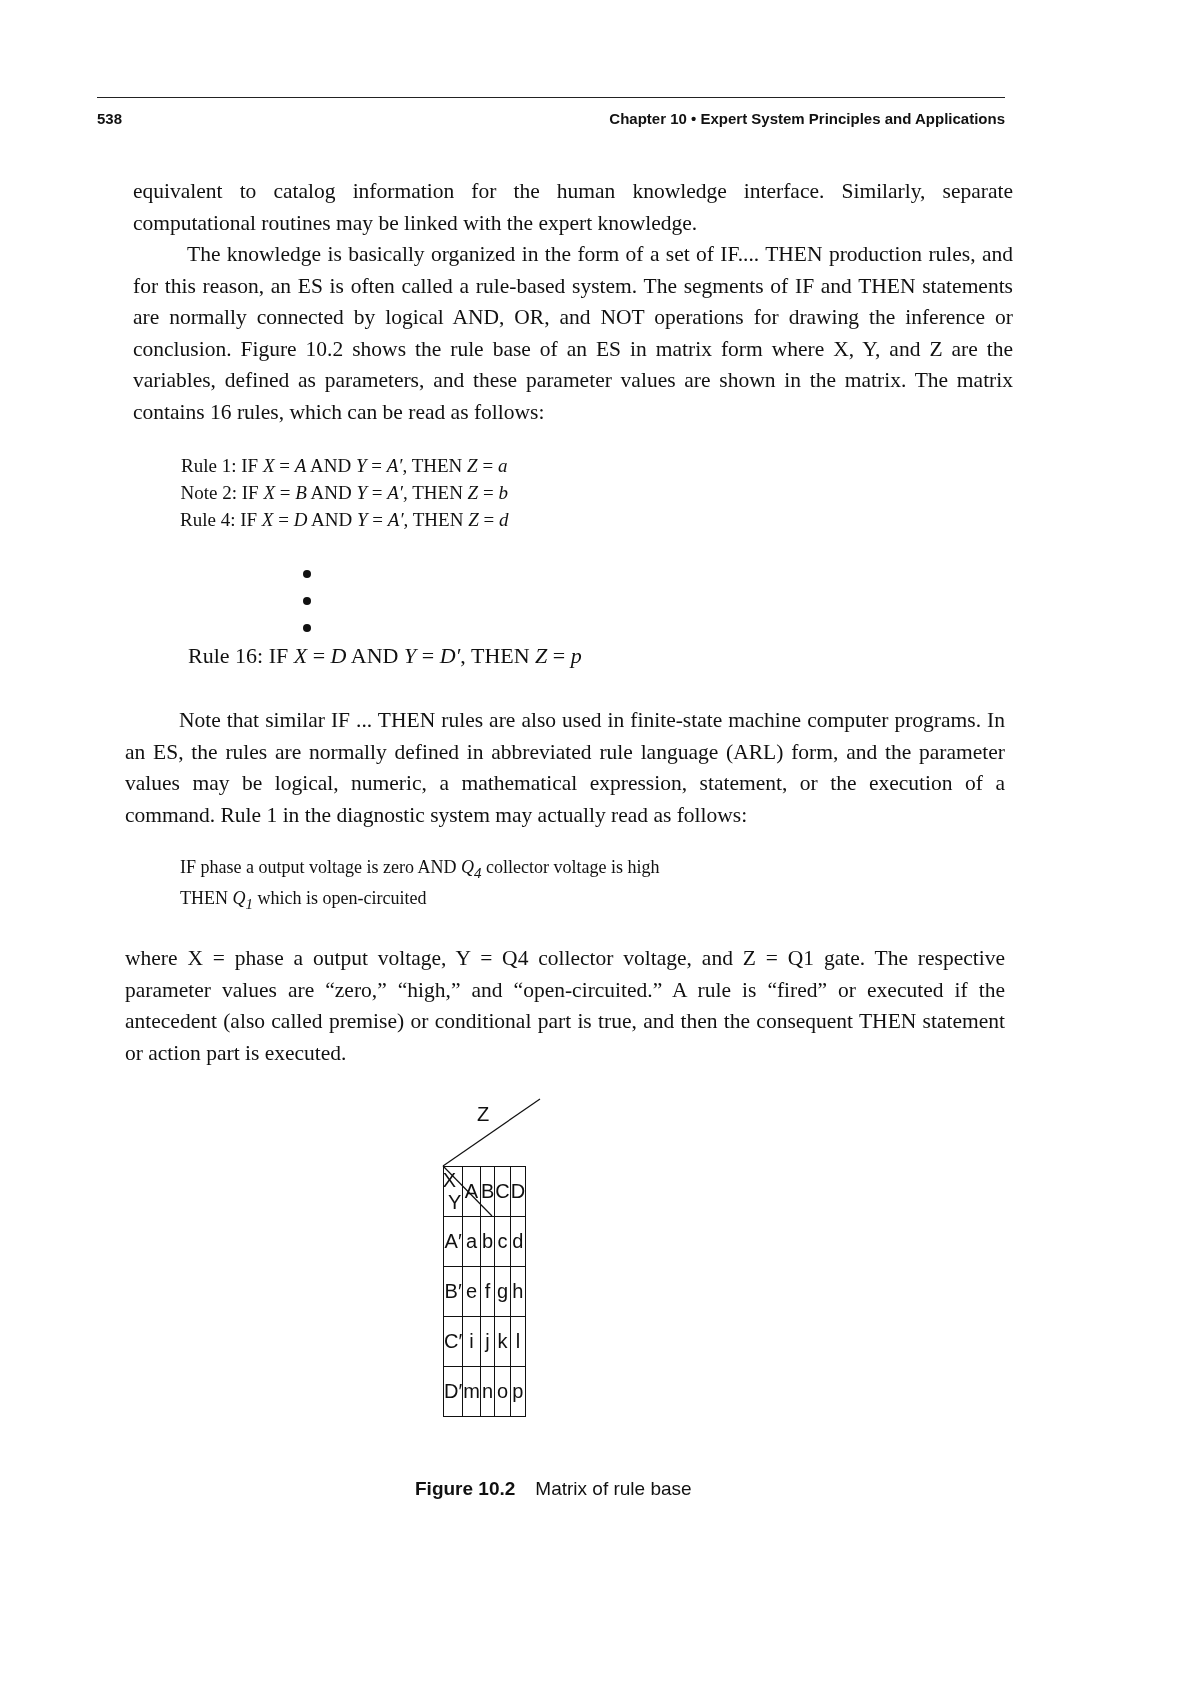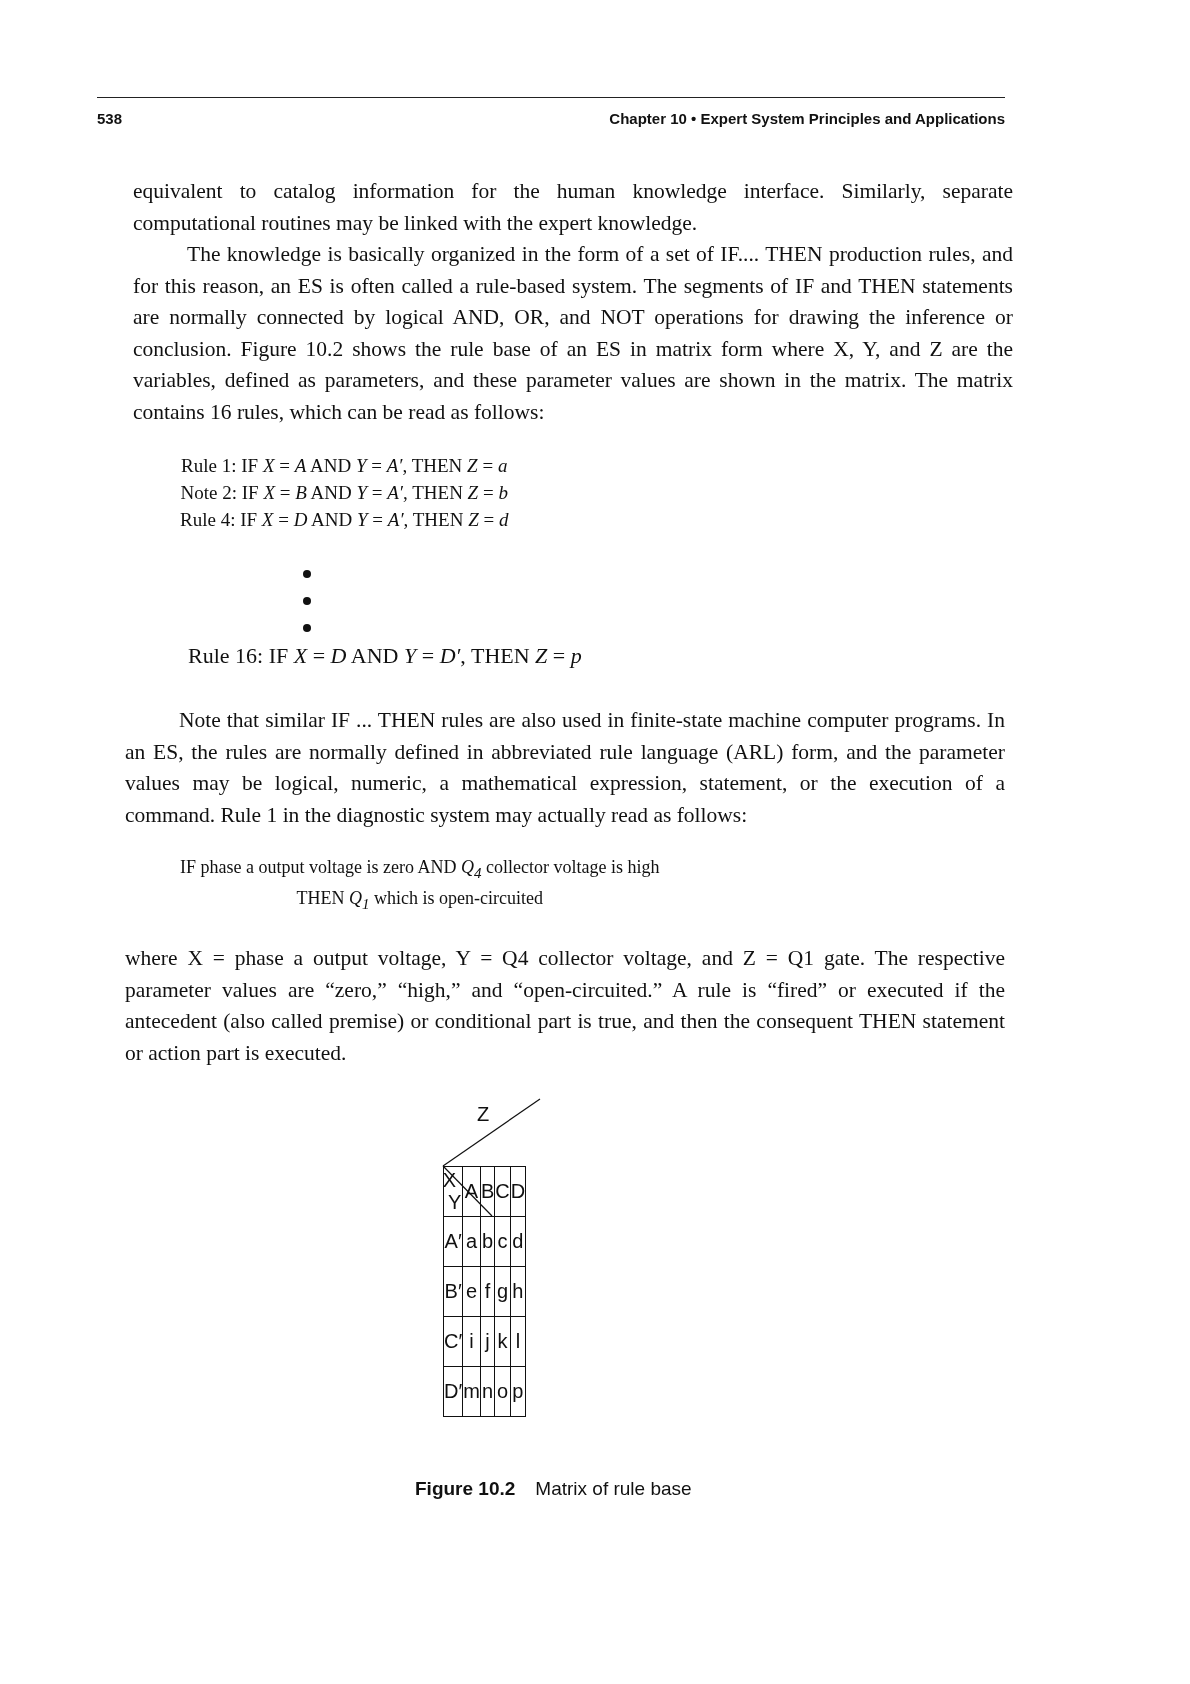--- a/index.html
+++ b/index.html
@@ -10,21 +10,21 @@
   .page-num { position:absolute; left:0; top:0; }
   .chapter-title { position:absolute; right:0; top:0; }
   .body-text { position:absolute; left:125px; width:880px; font-family:"Liberation Serif", serif; font-size:21.5px; line-height:31.5px; text-align:justify; }
   .para { margin:0; }
   .indent { text-indent:54px; }
   .rules { position:absolute; left:180px; top:452px; font-family:"Liberation Serif", serif; font-size:19px; line-height:27px; }
   .rule { white-space:nowrap;text-align:center; }
   .dots { position:absolute; left:303px; font-size:14px; }
   .dot { position:absolute; width:8px; height:8px; border-radius:50%; background:#111; left:0; }
   .rule16 { position:absolute; left:180px; top:643px; font-family:"Liberation Serif", serif; font-size:22px; white-space:nowrap;margin-left:8px; }
-  .arl { position:absolute; left:180px; top:855px; font-family:"Liberation Serif", serif; font-size:18px; line-height:25px;text-align:center; }
+  .arl { position:absolute; left:180px; top:855px; font-family:"Liberation Serif", serif; font-size:18px; line-height:25px; }
   i.v { font-style:italic; }
   .figure { position:absolute; left:0; top:0; }
   .matrix { position:absolute; left:443px; top:1166px; border-collapse:collapse; font-family:"Liberation Sans", sans-serif; font-size:20px; }
   .matrix td { border:1.5px solid #111; width:47px; height:49px; text-align:center; vertical-align:middle; padding:0; }
   .corner { position:relative; }
   .caption { position:absolute; top:1478px; left:415px; font-family:"Liberation Sans", sans-serif; font-size:19px; white-space:nowrap; }
   .caption b { font-weight:bold; margin-right:20px; }
   .zlabel { position:absolute; left:477px; top:1103px; font-family:"Liberation Sans", sans-serif; font-size:20px; }
   svg.lines { position:absolute; left:0; top:0; }
 </style>

